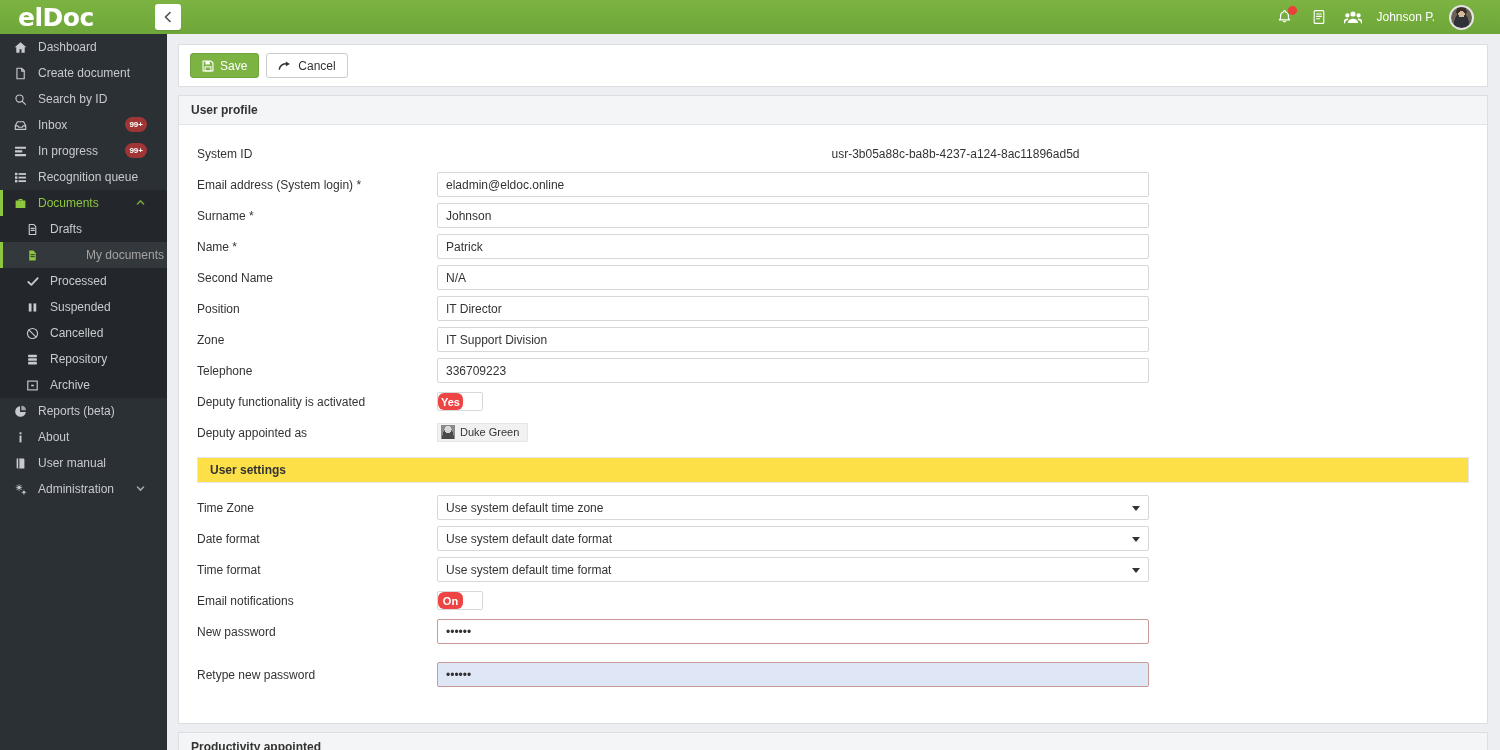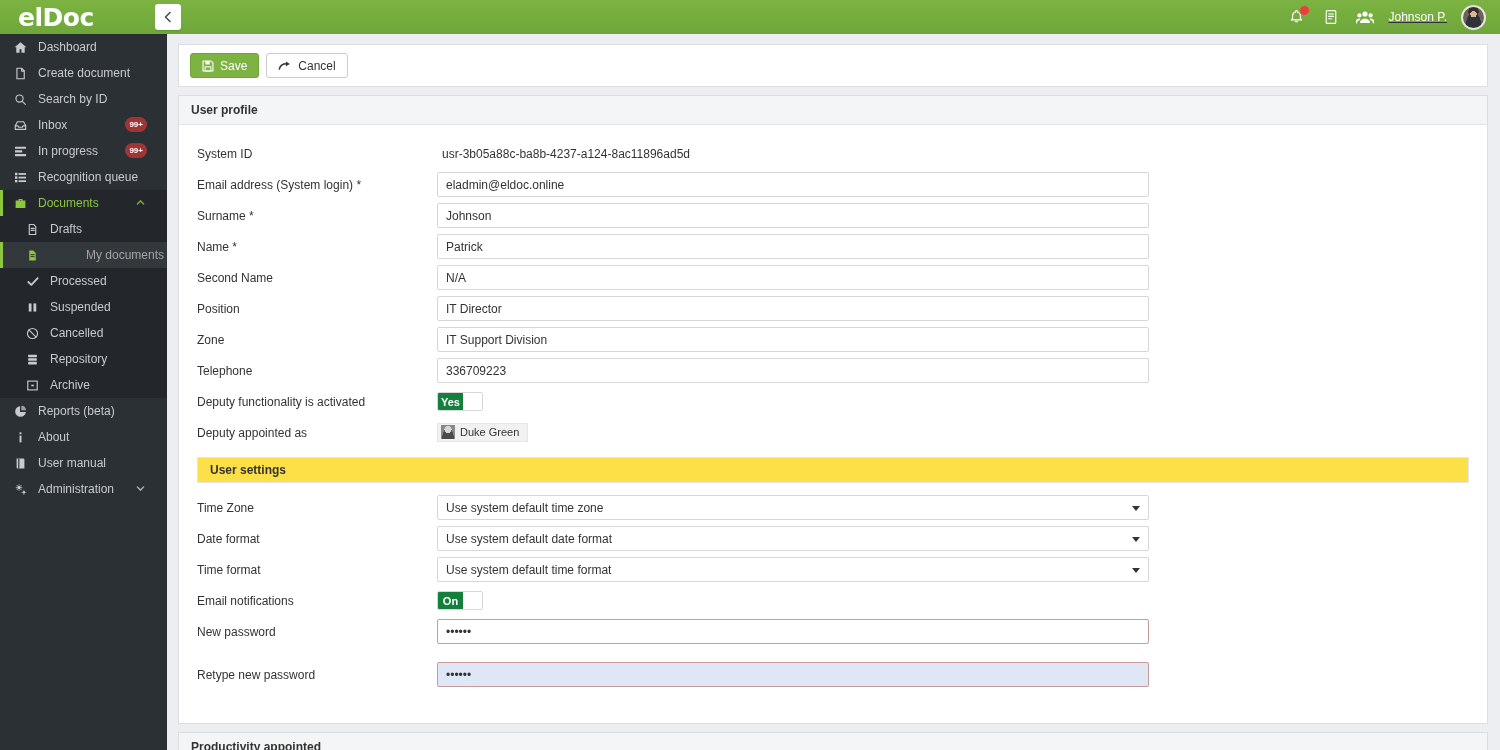--- a/index.html
+++ b/index.html
@@ -28,21 +28,21 @@
   }
   .logo .tm { font-size: 8px; vertical-align: super; font-weight: normal; }
   .collapse-btn {
     width: 26px; height: 26px; background: #fff; border-radius: 3px;
     display: flex; align-items: center; justify-content: center;
     margin-left: 15px; cursor: pointer; box-shadow: 0 1px 1px rgba(0,0,0,.12);
   }
   .collapse-btn svg { display: block; }
   .topbar-right {
     margin-left: auto; display: flex; align-items: center; gap: 14px;
-    padding-right: 14px; height: 34px; text-decoration: underline;
+    padding-right: 26px; height: 34px;
   }
   .hicon { position: relative; width: 20px; height: 20px; cursor: pointer;
            display: flex; align-items: center; justify-content: center; }
   .hicon svg { display: block; }
   .bell-dot {
     position: absolute; top: -2px; right: -3px;
     width: 11px; height: 11px; border-radius: 50%;
     background: #e8413a; border: 1px solid #7cb342;
   }
   .username { color: #fff; font-size: 12px; white-space: nowrap; cursor: pointer; }
@@ -161,21 +161,21 @@
   .ph-lapel-l, .ph-lapel-r { position: absolute; bottom: 0; width: 0; height: 0; }
   .ph-lapel-l { left: 58px; border-left: 22px solid transparent; border-bottom: 58px solid #121315; }
   .ph-lapel-r { left: 116px; border-right: 22px solid transparent; border-bottom: 58px solid #121315; }
   .photo-actions { width: 196px; text-align: center; margin-top: 7px; }
 
   .fields-col { flex: 1; padding-top: 2px; }
   .frow { display: flex; align-items: center; min-height: 25px; margin-bottom: 6px; }
   .frow.tight { margin-bottom: 18px; }
   .flabel { width: 240px; flex: none; font-size: 12px; color: #333; }
   .fval { flex: 1; }
-  .static-val { font-size: 12px; color: #333; padding-left: 5px; }
+  .static-val { font-size: 12px; color: #333; padding-left: 5px; text-align: center; }
   input.ti {
     width: 712px; height: 25px; padding: 0 8px;
     border: 1px solid #d5d7da; border-radius: 2px;
     font-family: "Liberation Sans", sans-serif; font-size: 12px; color: #333;
     background: #fff; outline: none;
   }
   input.ti.pw { border-color: #c99a98; }
   input.ti.pw.focus { background: #dfe7f7; }
   .sel {
     position: relative; width: 712px; height: 25px;
@@ -187,23 +187,23 @@
     position: absolute; right: 8px; top: 10px;
     width: 0; height: 0; border-left: 4px solid transparent;
     border-right: 4px solid transparent; border-top: 5px solid #333;
   }
   .toggle {
     display: inline-flex; width: 46px; height: 19px;
     border: 1px solid #d5d7da; border-radius: 2px; overflow: hidden;
     background: #fff; cursor: pointer;
   }
   .toggle .on {
-    background: #15803d; color: #fff; font-size: 11px; font-weight: bold;
+    background: #ef4444; color: #fff; font-size: 11px; font-weight: bold;
     display: flex; align-items: center; justify-content: center;
-    width: 25px; flex: none;
+    width: 25px; flex: none; border-radius: 6px;
   }
   .toggle .off { flex: 1; background: #fff; }
   .chip {
     display: inline-flex; align-items: center; gap: 5px;
     background: #f1f1f1; border: 1px solid #e6e6e6;
     height: 19px; padding: 0 8px 0 3px; font-size: 11px; color: #333; cursor: pointer;
   }
   .chip-av {
     width: 14px; height: 14px; background: #8a8a8a; flex: none;
     background-image: radial-gradient(circle at 50% 32%, #d8d8d8 0 30%, transparent 31%),

